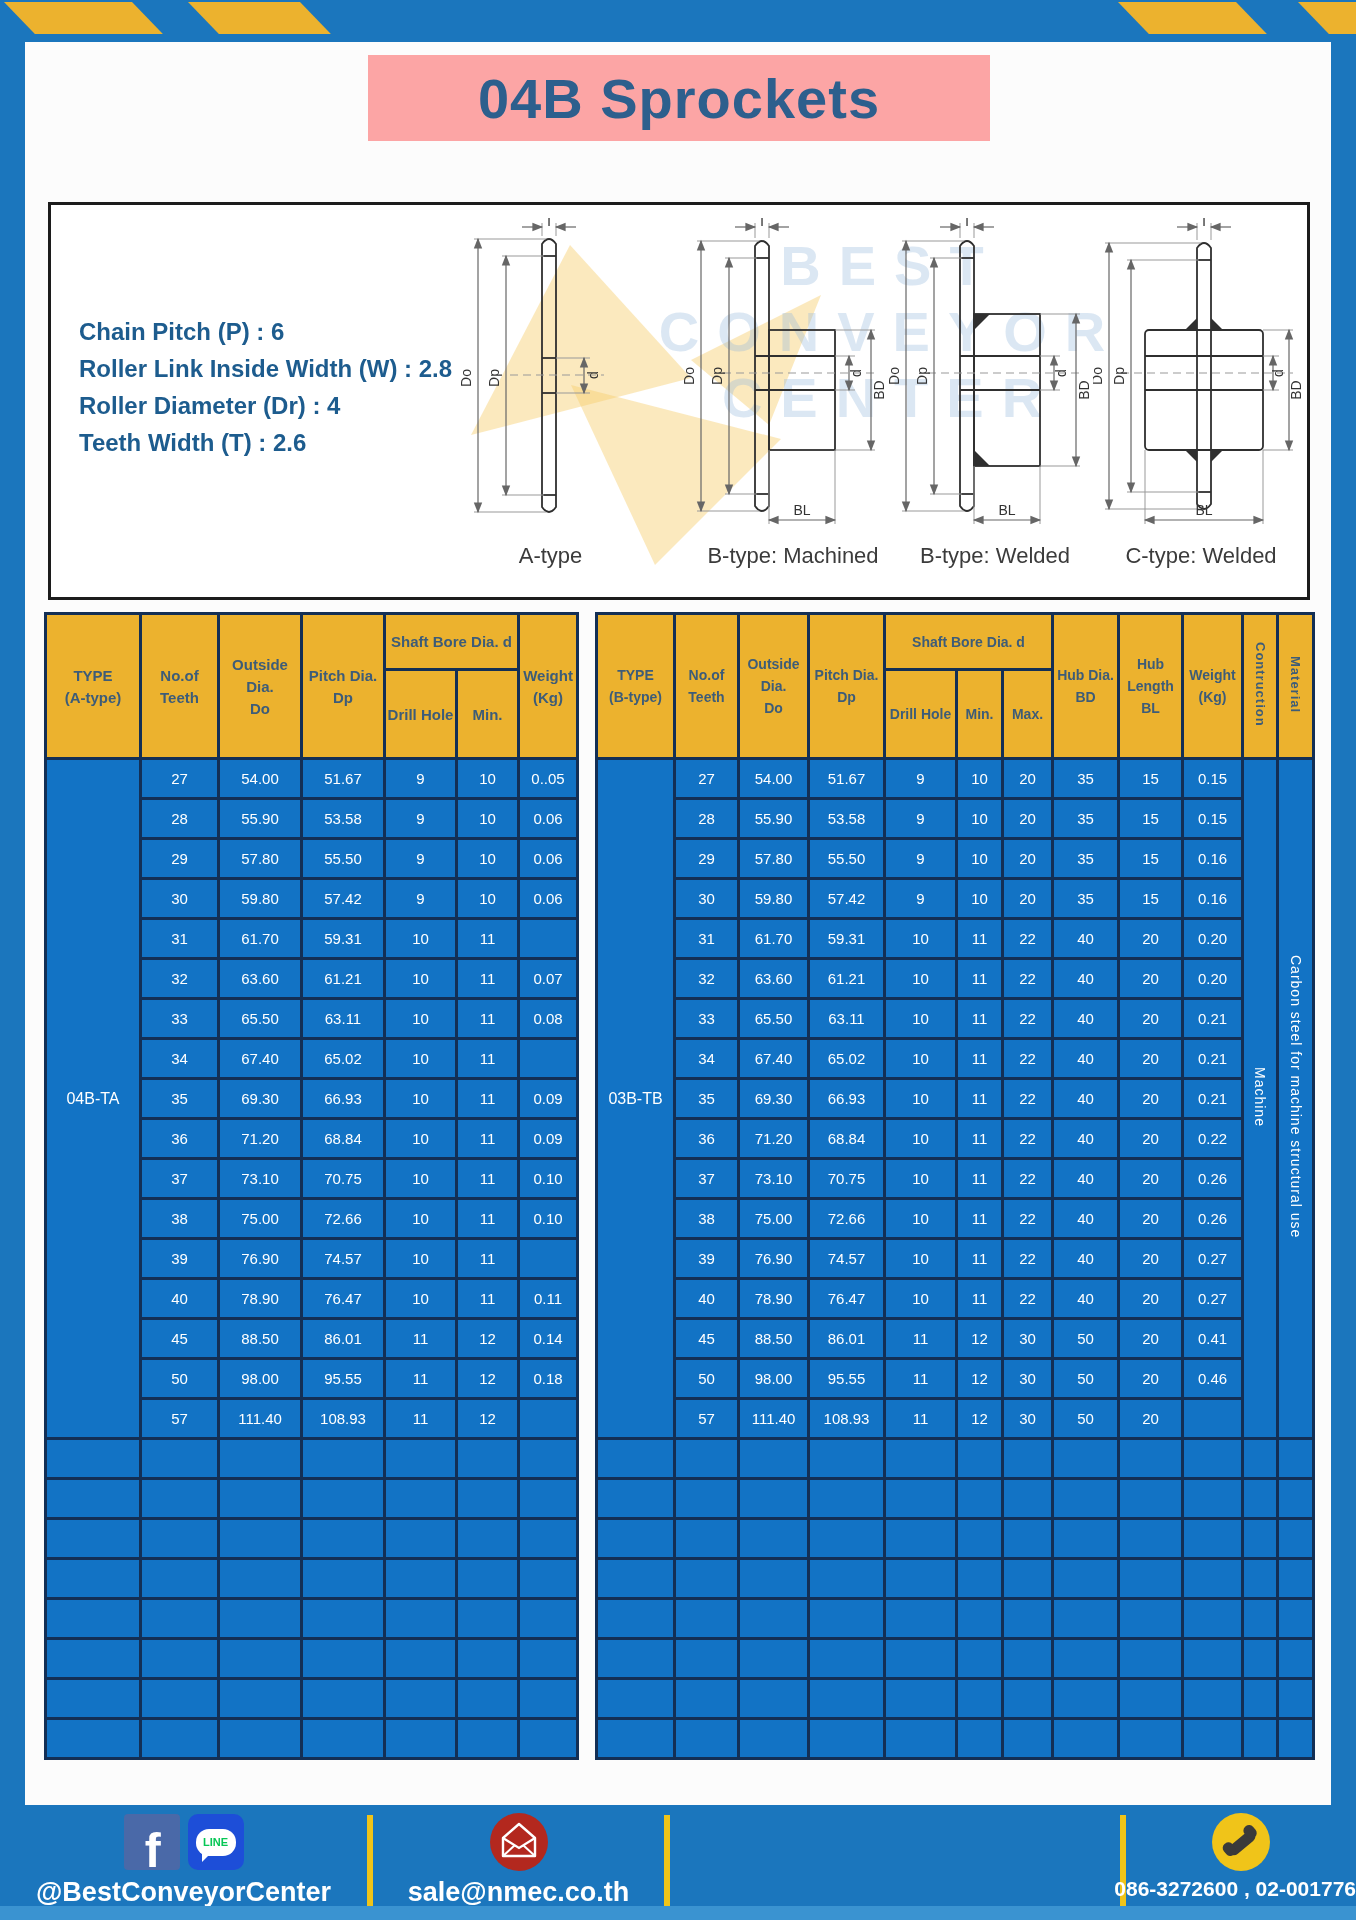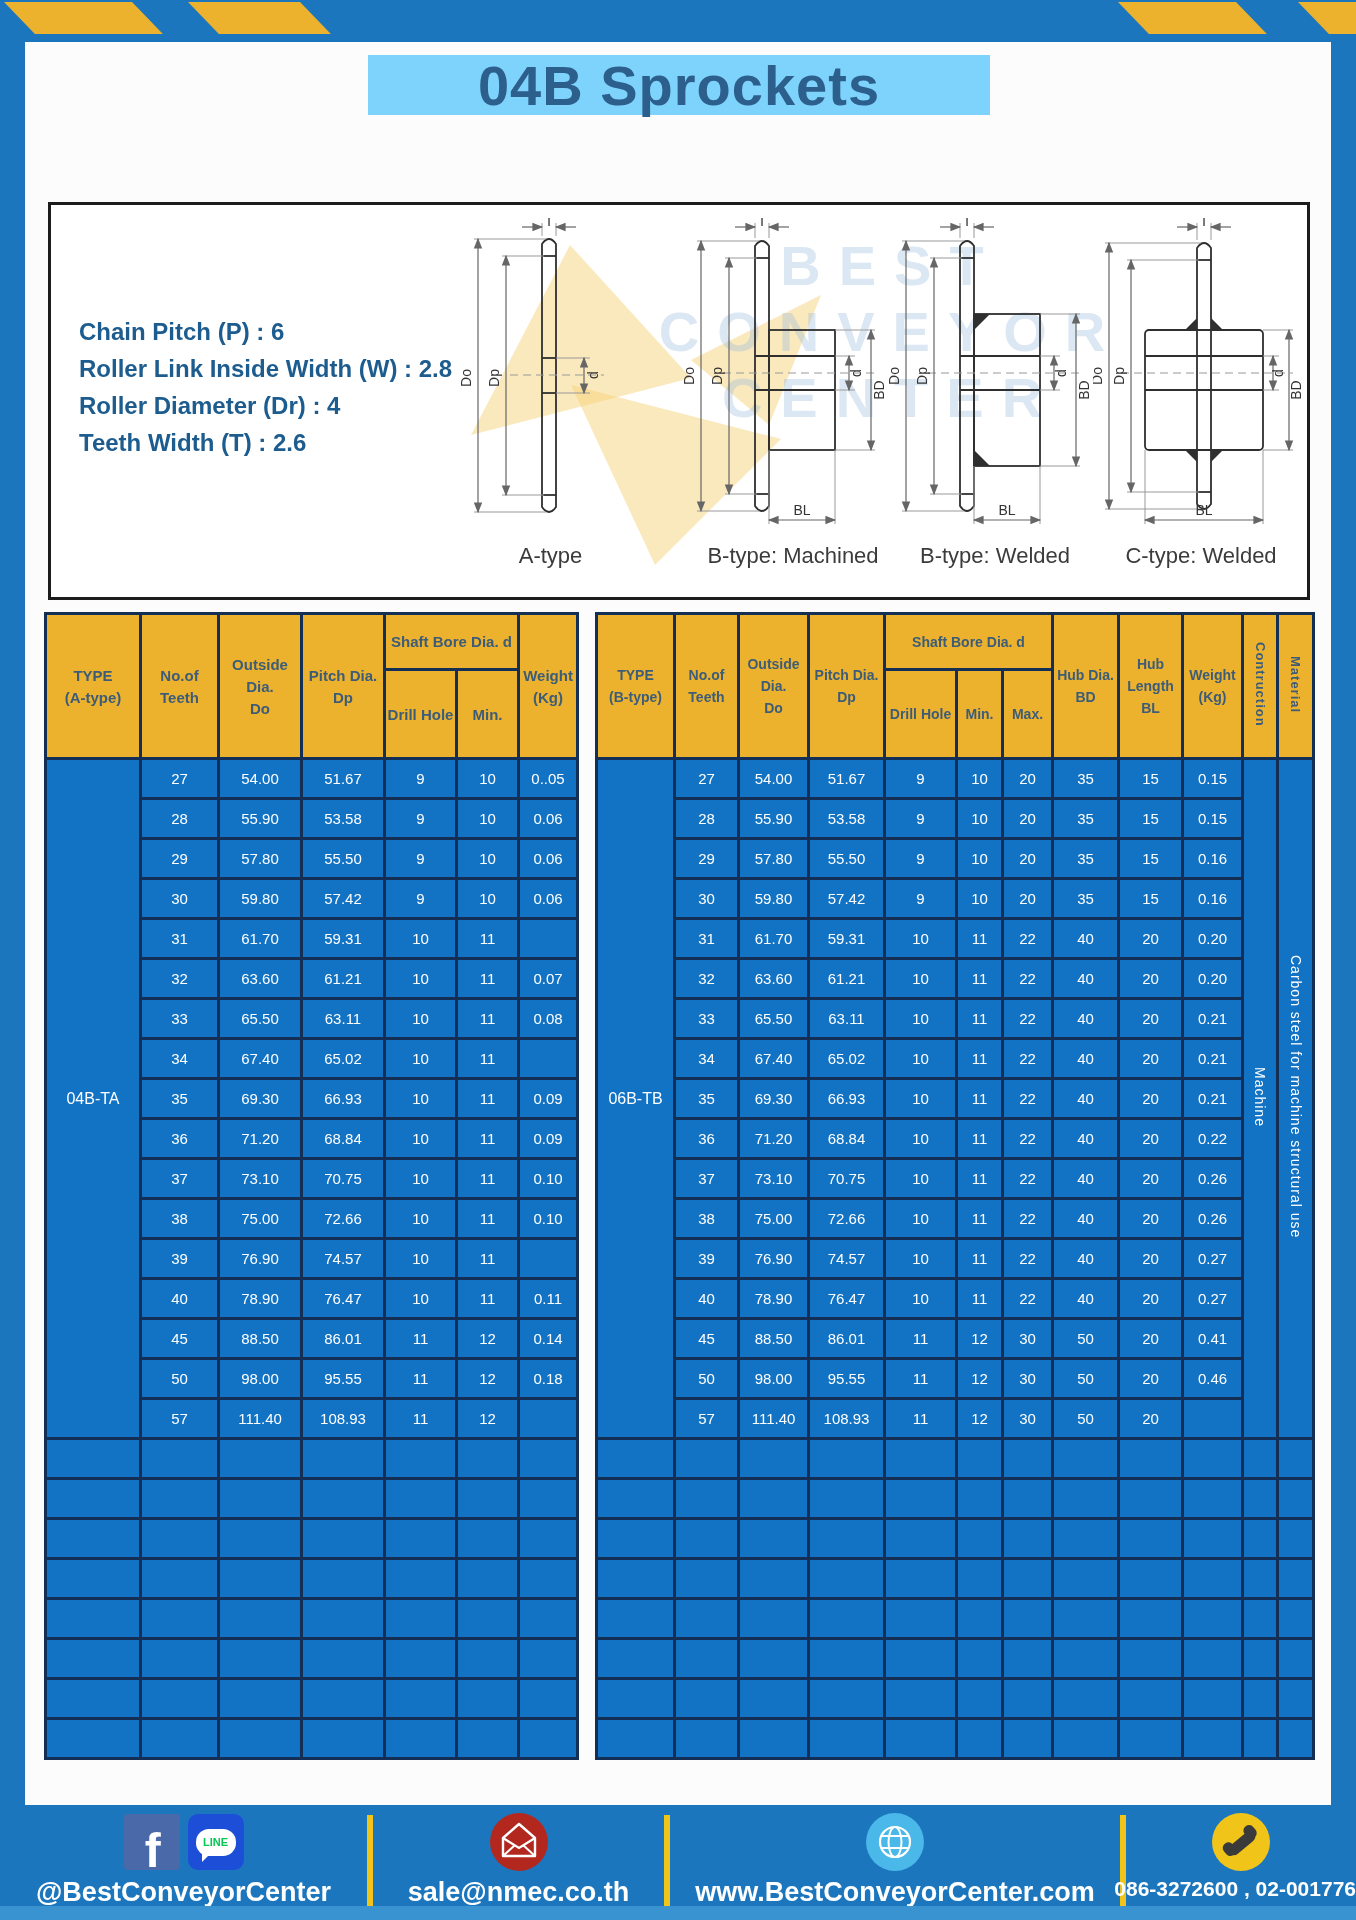--- a/index.html
+++ b/index.html
@@ -12,21 +12,21 @@
   .topband{position:absolute;left:0;top:0;width:1356px;height:42px;overflow:hidden;}
   .stripe{position:absolute;top:2px;height:32px;background:#ecb22e;transform:skewX(44deg);transform-origin:top left;}
   .stripe.s1{left:4px;width:128px;}
   .stripe.s2{left:188px;width:112px;}
   .stripe.s3{left:1118px;width:118px;}
   .stripe.s4{left:1298px;width:130px;}
   
   .sheet{position:absolute;left:25px;top:42px;width:1306px;height:1763px;background:#fcfcfc;}
   
   .title-banner{
-    position:absolute;left:368px;top:55px;width:622px;height:60px;background:#7dd3fc;
+    position:absolute;left:368px;top:55px;width:622px;height:86px;background:#fca5a5;
     display:flex;align-items:center;justify-content:center;
   }
   .title-banner h1{margin:0;font-size:56px;font-weight:bold;color:#2d5f8d;letter-spacing:1px;}
   
   .specbox{position:absolute;left:48px;top:202px;width:1256px;height:392px;background:#fff;border:3px solid #1c1c1c;}
   .spec-lines{position:absolute;left:28px;top:108px;color:#1d5c8e;font-weight:bold;font-size:24px;line-height:37px;white-space:nowrap;}
   .wm-text{position:absolute;left:560px;top:28px;width:560px;text-align:center;
     font-weight:bold;font-size:56px;letter-spacing:18px;line-height:66px;color:rgba(150,185,220,0.34);z-index:0;}
   .wm-blob{position:absolute;background:rgba(246,206,110,0.45);z-index:0;}
   .wm-b1{left:420px;top:40px;width:220px;height:190px;clip-path:polygon(0 100%,45% 0,100% 70%);}
@@ -596,21 +596,21 @@
       </th>
     </tr>
     <tr class="h2">
       <th>Drill Hole</th>
       <th>Min.</th>
       <th>Max.</th>
     </tr>
   </thead>
   <tbody id="tbody-b">
     <tr>
-      <td rowspan="17" class="type-cell">06B-TB</td>
+      <td rowspan="17" class="type-cell">03B-TB</td>
       <td>27</td>
       <td>54.00</td>
       <td>51.67</td>
       <td>9</td>
       <td>10</td>
       <td>20</td>
       <td>35</td>
       <td>15</td>
       <td>0.15</td>
       <td rowspan="17">
@@ -932,33 +932,20 @@
           <path d="M12 24 L28 10 L44 24 L44 42 L12 42 Z" fill="none" stroke="#fff" stroke-width="2.4" stroke-linejoin="round"></path>
           <path d="M12 24 L28 34 L44 24" fill="none" stroke="#fff" stroke-width="2.2"></path>
           <path d="M12 42 L24 31 M44 42 L32 31" fill="none" stroke="#fff" stroke-width="2"></path>
         </svg>
       </div>
     </div>
     <div class="flabel">sale@nmec.co.th</div>
   </div>
   <div class="fdiv fd2"></div>
 
-  <div class="fsec fs3">
-    <div class="icon-row">
-      <div class="circ globe-circ">
-        <svg width="56" height="56" viewBox="0 0 56 56">
-          <circle cx="28" cy="28" r="15" fill="none" stroke="#fff" stroke-width="2.2"></circle>
-          <ellipse cx="28" cy="28" rx="6.5" ry="15" fill="none" stroke="#fff" stroke-width="2"></ellipse>
-          <line x1="14" y1="22" x2="42" y2="22" stroke="#fff" stroke-width="2"></line>
-          <line x1="14" y1="34" x2="42" y2="34" stroke="#fff" stroke-width="2"></line>
-        </svg>
-      </div>
-    </div>
-    <div class="flabel">www.BestConveyorCenter.com</div>
-  </div>
   <div class="fdiv fd3"></div>
 
   <div class="fsec fs4">
     <div class="icon-row">
       <div class="circ phone-circ">
         <svg width="56" height="56" viewBox="0 0 56 56">
           <g transform="rotate(-40 28 28)" fill="#3a3a3a">
             <rect x="12" y="24" rx="6" width="32" height="11"></rect>
             <rect x="9" y="19" rx="5" width="11" height="14"></rect>
             <rect x="36" y="19" rx="5" width="11" height="14"></rect>

